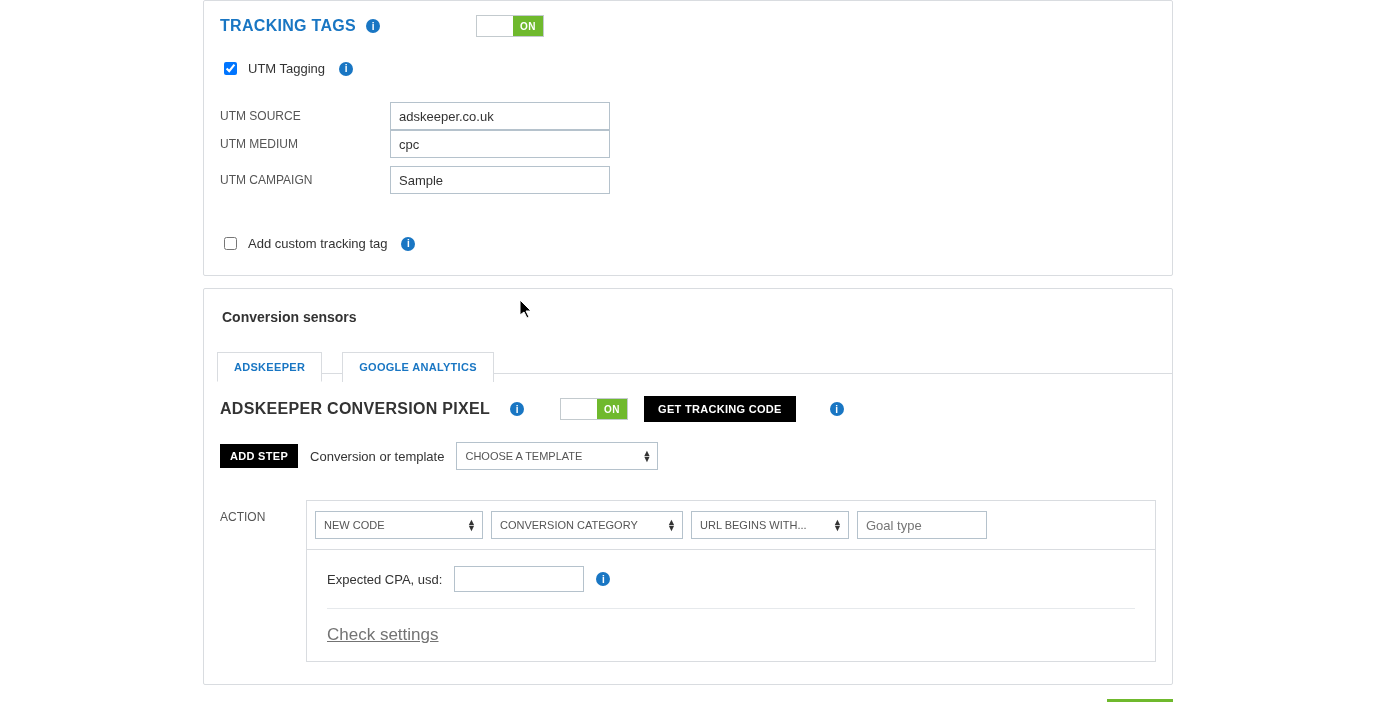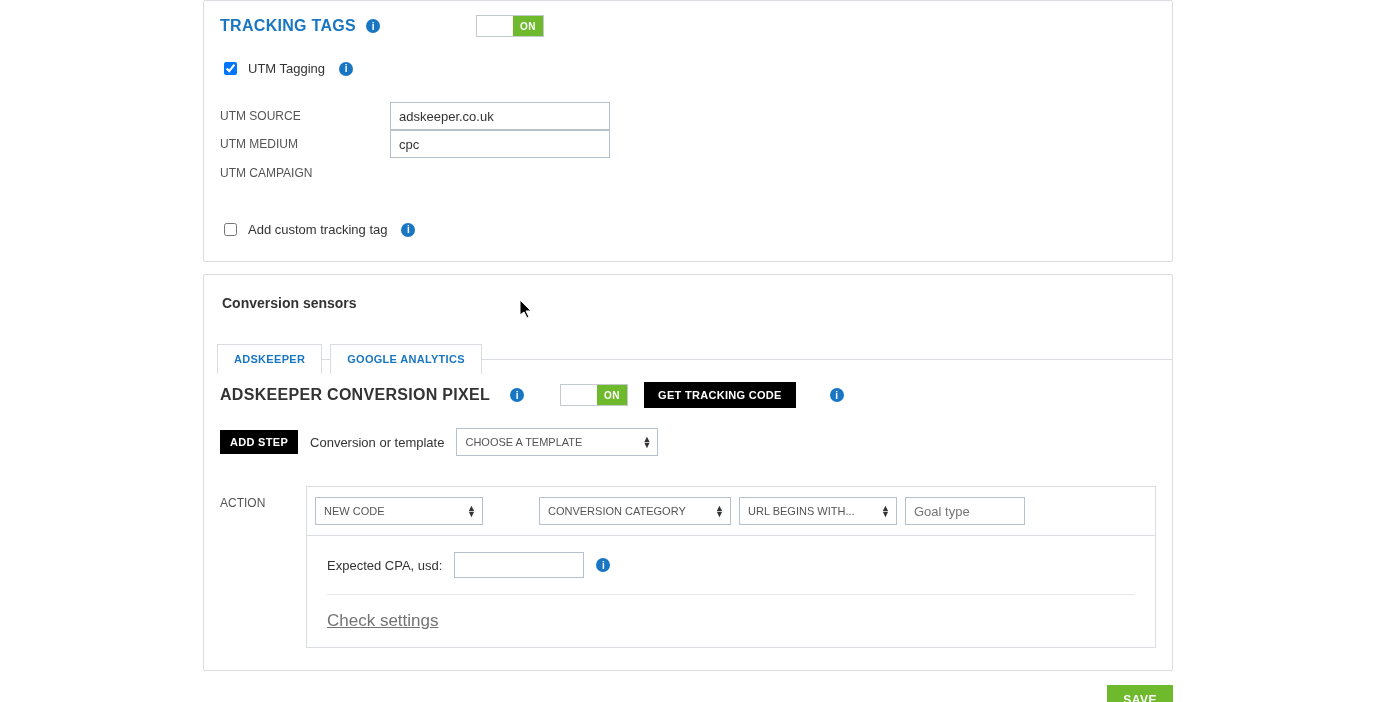--- a/index.html
+++ b/index.html
@@ -114,22 +114,22 @@
     border-bottom: none;
     background: #fff;
     padding: 8px 16px;
     font-size: 11px;
     font-weight: 700;
     color: #1976c3;
     letter-spacing: 0.3px;
     text-transform: uppercase;
     cursor: pointer;
     position: relative;
-    top: 15px;
-    margin-right: 8px;
+    top: 9px;
+    margin-right: 20px;
   }
   .tab.active {
     background: #fff;
     border-bottom: 1px solid #fff;
   }
   .btn-dark {
     background: #000;
     color: #fff;
     border: none;
     padding: 7px 14px;
@@ -186,21 +186,21 @@
     border-bottom: 1px solid #e6e9ec;
     margin-bottom: 16px;
   }
   .link {
     color: #737373;
     text-decoration: underline;
     cursor: pointer;
     font-size: 17px;
   }
   .placeholder-input {
-    width: 120px;
+    width: 130px;
     height: 28px;
     border: 1px solid #b5c2cc;
     padding: 0 8px;
     font-size: 13px;
   }
   .small-input {
     width: 130px;
     height: 26px;
     border: 1px solid #b5c2cc;
     padding: 0 8px;
@@ -260,20 +260,21 @@
       <div class="row" style="margin-bottom:0;">
         <span class="label-col">UTM SOURCE</span>
         <input class="text-input" type="text" value="adskeeper.co.uk" style="">
       </div>
       <div class="row" style="margin-bottom:8px;">
         <span class="label-col">UTM MEDIUM</span>
         <input class="text-input" type="text" value="cpc" style="">
       </div>
       <div class="row" style="margin-bottom:18px;">
         <span class="label-col">UTM CAMPAIGN</span>
+        <input class="text-input" type="text" value="Sample" style="">
       </div>
 
       <div class="row">
         <div class="checkbox-wrap">
           <input type="checkbox" style="">
           <span class="checkbox-label">Add custom tracking tag</span>
         </div>
         <span style="width:14px;"></span>
         <span class="info-icon">i</span>
       </div>
@@ -322,21 +323,21 @@
         <div style="width:70px;font-size:12px;color:#555;padding-top:16px;">ACTION</div>
         <div class="action-block" style="flex:1;">
           <div class="action-top">
             <div class="select" style="width:168px;">
               <span>NEW CODE</span>
               <span class="sort-arrows">
                   <span>▲</span>
                   <span>▼</span>
                 </span>
             </div>
-            <div class="select" style="width:192px;margin-left:48px;">
+            <div class="select" style="width:192px;">
               <span>CONVERSION CATEGORY</span>
               <span class="sort-arrows">
                   <span>▲</span>
                   <span>▼</span>
                 </span>
             </div>
             <div class="select" style="width:158px;">
               <span>URL BEGINS WITH...</span>
               <span class="sort-arrows">
                   <span>▲</span>

